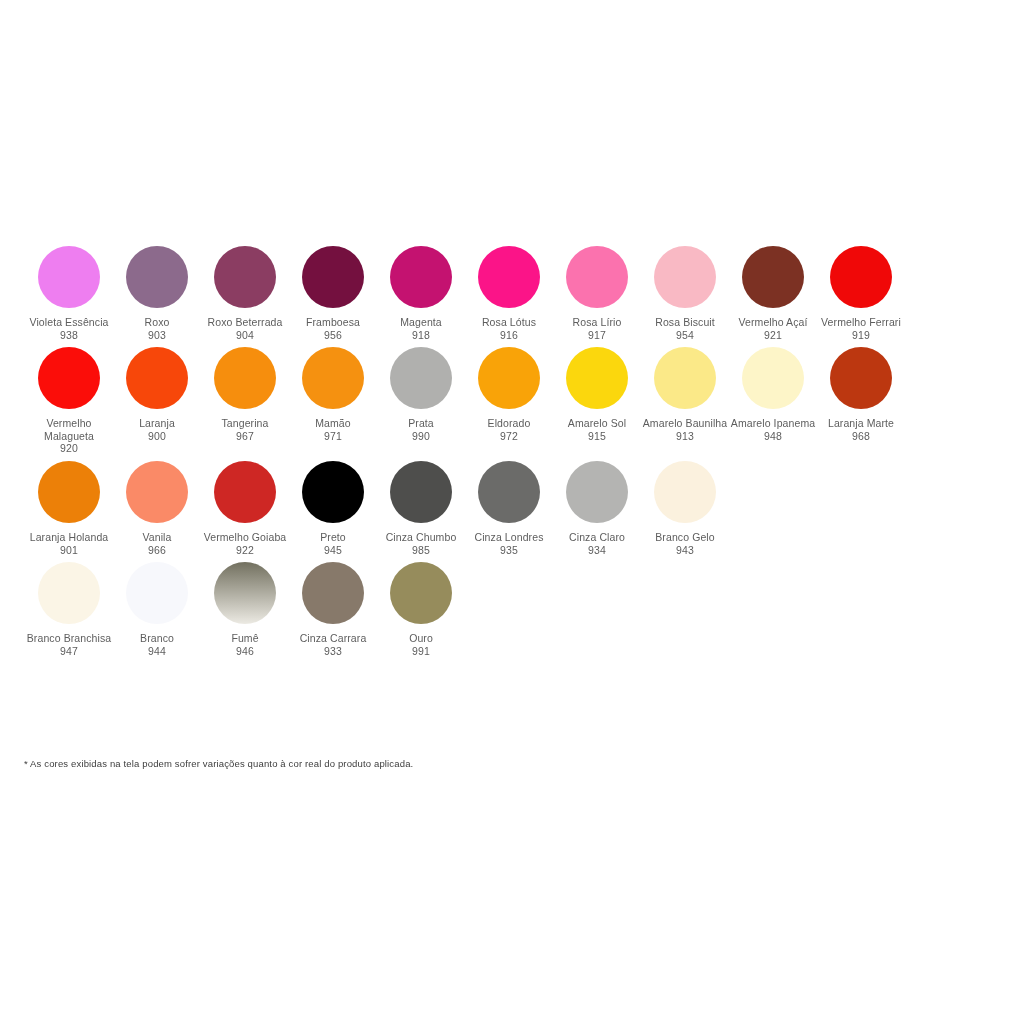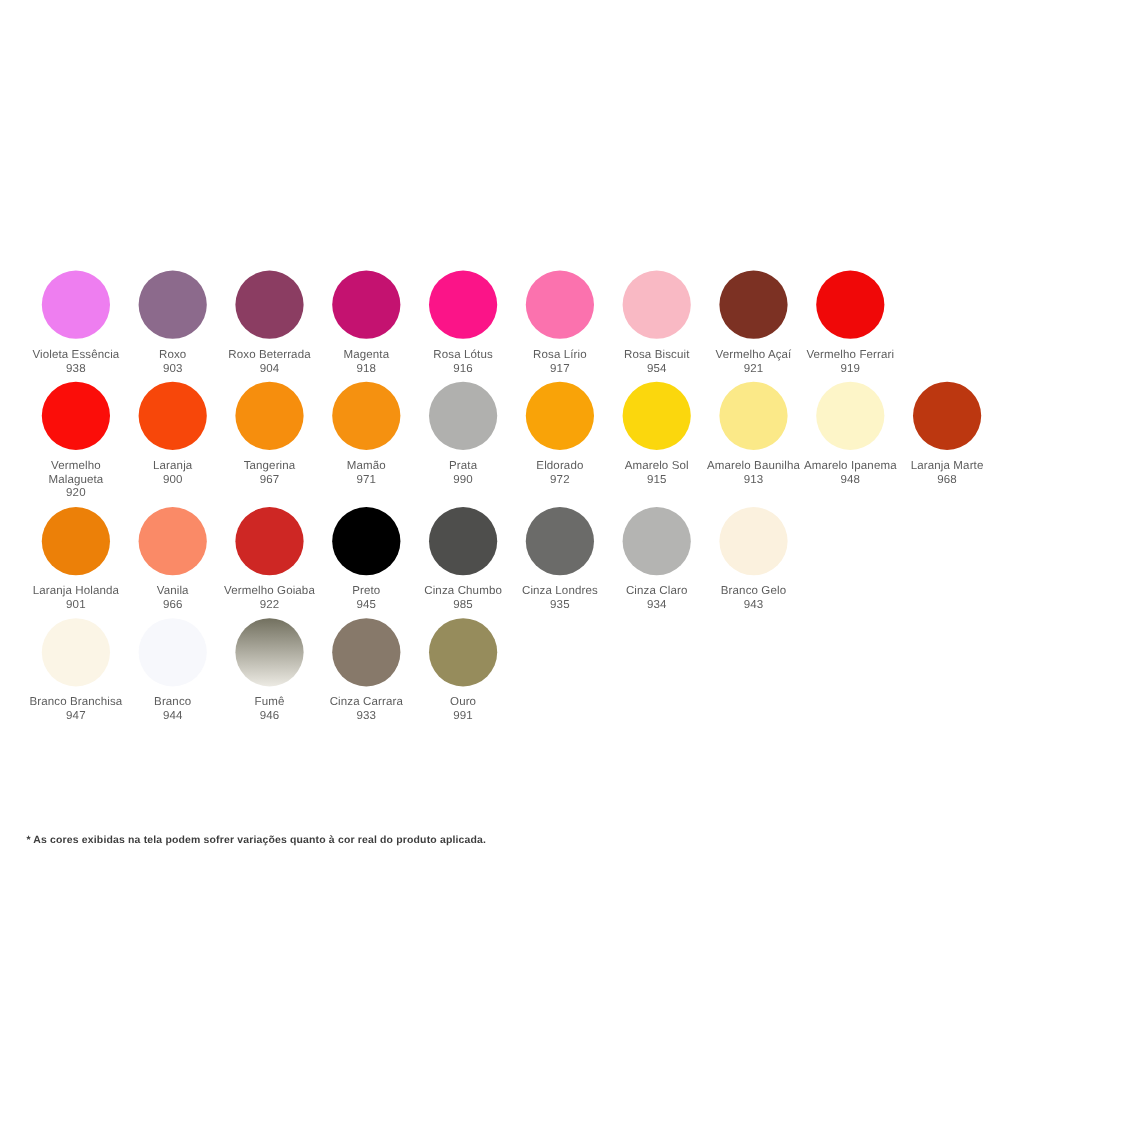--- a/index.html
+++ b/index.html
@@ -66,21 +66,21 @@
     text-align: center;
     color: #5d5d5d;
     letter-spacing: 0.1px;
   }
 
   #chart-footnote {
     position: absolute;
     left: 24px;
     top: 758px;
     font-size: 9.5px;
-    font-weight: bold;
+    font-weight: normal;
     color: #3d3d3d;
     letter-spacing: 0.15px;
     white-space: nowrap;
   }
 </style>
 </head>
 <body>
 
 <div id="color-chart">
     <div class="swatch-row">
@@ -93,20 +93,25 @@
         <span class="swatch-dot" style="background: rgb(140, 106, 140);"></span>
         <span class="swatch-label">Roxo</span>
         <span class="swatch-code">903</span>
       </div>
       <div class="swatch-cell">
         <span class="swatch-dot" style="background: rgb(139, 61, 98);"></span>
         <span class="swatch-label">Roxo Beterrada</span>
         <span class="swatch-code">904</span>
       </div>
       <div class="swatch-cell">
+        <span class="swatch-dot" style="background: rgb(116, 16, 63);"></span>
+        <span class="swatch-label">Framboesa</span>
+        <span class="swatch-code">956</span>
+      </div>
+      <div class="swatch-cell">
         <span class="swatch-dot" style="background: rgb(196, 18, 112);"></span>
         <span class="swatch-label">Magenta</span>
         <span class="swatch-code">918</span>
       </div>
       <div class="swatch-cell">
         <span class="swatch-dot" style="background: rgb(251, 20, 136);"></span>
         <span class="swatch-label">Rosa Lótus</span>
         <span class="swatch-code">916</span>
       </div>
       <div class="swatch-cell">

